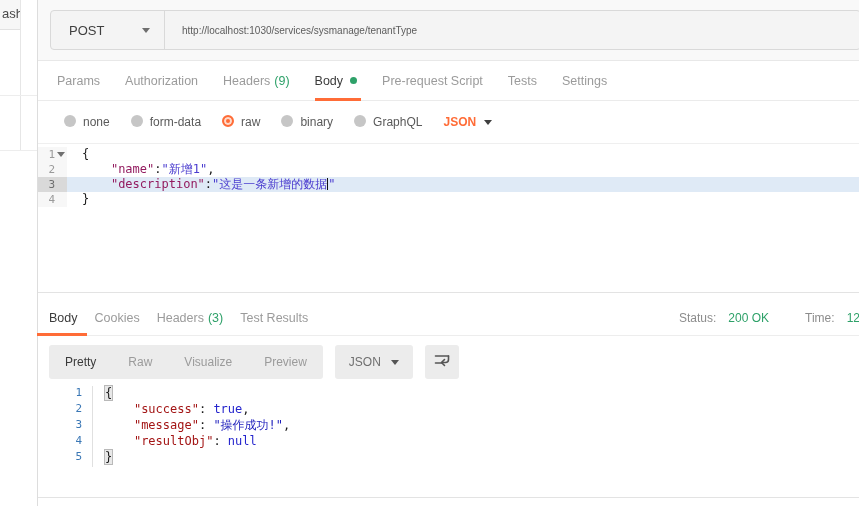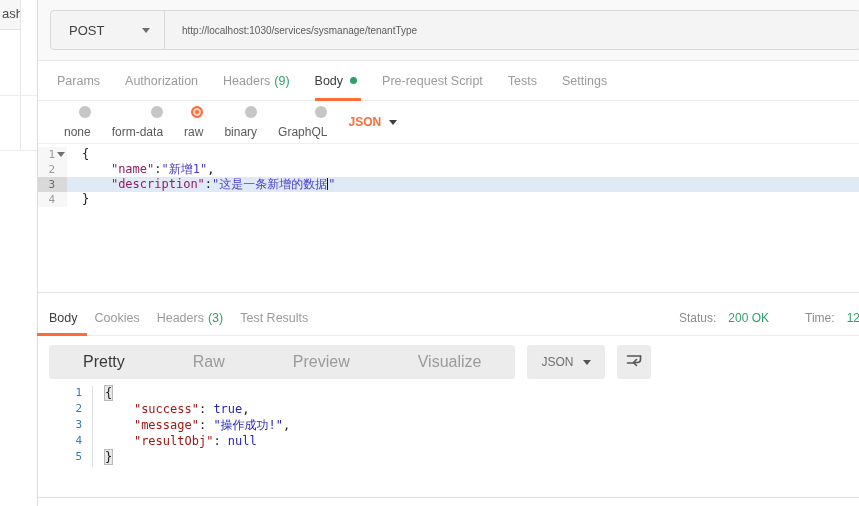--- a/index.html
+++ b/index.html
@@ -37,21 +37,21 @@
     display:flex;align-items:center;padding-left:19px;gap:25px;}
   .tab{position:relative;font-size:12.5px;color:#9b9b9b;height:100%;display:flex;align-items:center;cursor:pointer;white-space:nowrap;}
   .tab.active{color:#3b3b3b;font-weight:500;}
   .tab .count{color:var(--green);margin-left:4px;}
   .tab .dot{width:7px;height:7px;border-radius:50%;background:var(--green);margin-left:7px;}
   .tab .tab-underline{position:absolute;left:0;right:-4px;bottom:-1px;height:3px;background:var(--orange);}
 
   
   #body-type-row{left:38px;top:101px;right:0;height:42px;background:#fff;display:flex;align-items:center;
     padding-left:26px;gap:21px;}
-  .radio-item{display:flex;align-items:flex-end;gap:7px;cursor:pointer;flex-direction:column;}
+  .radio-item{display:flex;align-items:flex-start;gap:7px;cursor:pointer;}
   .radio-dot{width:12px;height:12px;border-radius:50%;background:#c6c6c6;}
   .radio-item.selected .radio-dot{background:var(--orange);border:2px solid var(--orange);box-shadow:inset 0 0 0 2px #ffd9c9;}
   .radio-label{font-size:12px;color:#5a5a5a;}
   #lang-select{display:flex;align-items:center;gap:8px;cursor:pointer;margin-left:0;}
   #lang-select .lang{font-size:12px;color:var(--orange);font-weight:600;}
   #lang-select .caret-down{border-top-color:#3f3f3f;}
 
   
   .mono{font-family:"DejaVu Sans Mono",monospace;}
   #req-editor{left:38px;top:143px;right:0;height:150px;border-top:1px solid #efefef;border-bottom:1px solid #e3e3e3;
@@ -76,21 +76,21 @@
   #resp-underline{position:absolute;left:-1px;bottom:-1px;width:50px;height:3px;background:var(--orange);}
   #resp-meta{position:absolute;left:641px;top:0;height:36px;display:flex;align-items:center;gap:12px;
     font-size:12px;white-space:nowrap;}
   #resp-meta .meta-label{color:#8c8c8c;}
   #resp-meta .meta-value{color:var(--green);}
   #resp-meta .gap{width:12px;}
 
   
   #resp-toolbar{left:38px;top:345px;right:0;height:34px;display:flex;align-items:stretch;gap:12px;padding-left:11px;}
   #view-modes{display:flex;background:#ececec;border-radius:3px;}
-  .view-mode{padding:0 34px;line-height:34px;font-size:16px;color:#9b9b9b;cursor:pointer;}
+  .view-mode{padding:0 16px;line-height:34px;font-size:12px;color:#9b9b9b;cursor:pointer;}
   .view-mode.active{color:#3a3a3a;font-weight:500;}
   #resp-lang-btn{display:flex;align-items:center;gap:10px;background:#ececec;border-radius:3px;padding:0 14px;cursor:pointer;}
   #resp-lang-btn .lang{font-size:12px;color:#6f6f6f;}
   #resp-lang-btn .caret-down{border-top-color:#555;}
   #wrap-btn{width:34px;background:#ececec;border-radius:3px;display:flex;align-items:center;justify-content:center;cursor:pointer;}
 
   
   #resp-code{left:38px;top:385px;right:0;height:110px;font-size:12px;line-height:16px;overflow:hidden;}
   #resp-gutter-sep{position:absolute;left:54px;top:1px;width:1px;height:81px;background:#e0e0e0;}
   .resp-line{display:flex;height:16px;}
@@ -232,22 +232,22 @@
       <span class="gap"></span>
       <span class="meta-label">Time:</span>
       <span class="meta-value">127</span>
     </div>
   </div>
 
 <div class="abs" id="resp-toolbar">
   <div id="view-modes">
       <div class="view-mode active">Pretty</div>
       <div class="view-mode">Raw</div>
+      <div class="view-mode">Visualize</div>
       <div class="view-mode">Preview</div>
-      <div class="view-mode">Visualize</div>
     </div>
   <div id="resp-lang-btn">
     <span class="lang">JSON</span>
     <span class="caret-down"></span>
   </div>
   <div id="wrap-btn">
     <span>
       <svg width="16" height="14" viewBox="0 0 16 14" fill="none" stroke="#555" stroke-width="1.6" stroke-linecap="round" stroke-linejoin="round">
         <path d="M1.5 3h13"></path>
         <path d="M1.5 10h6"></path>

